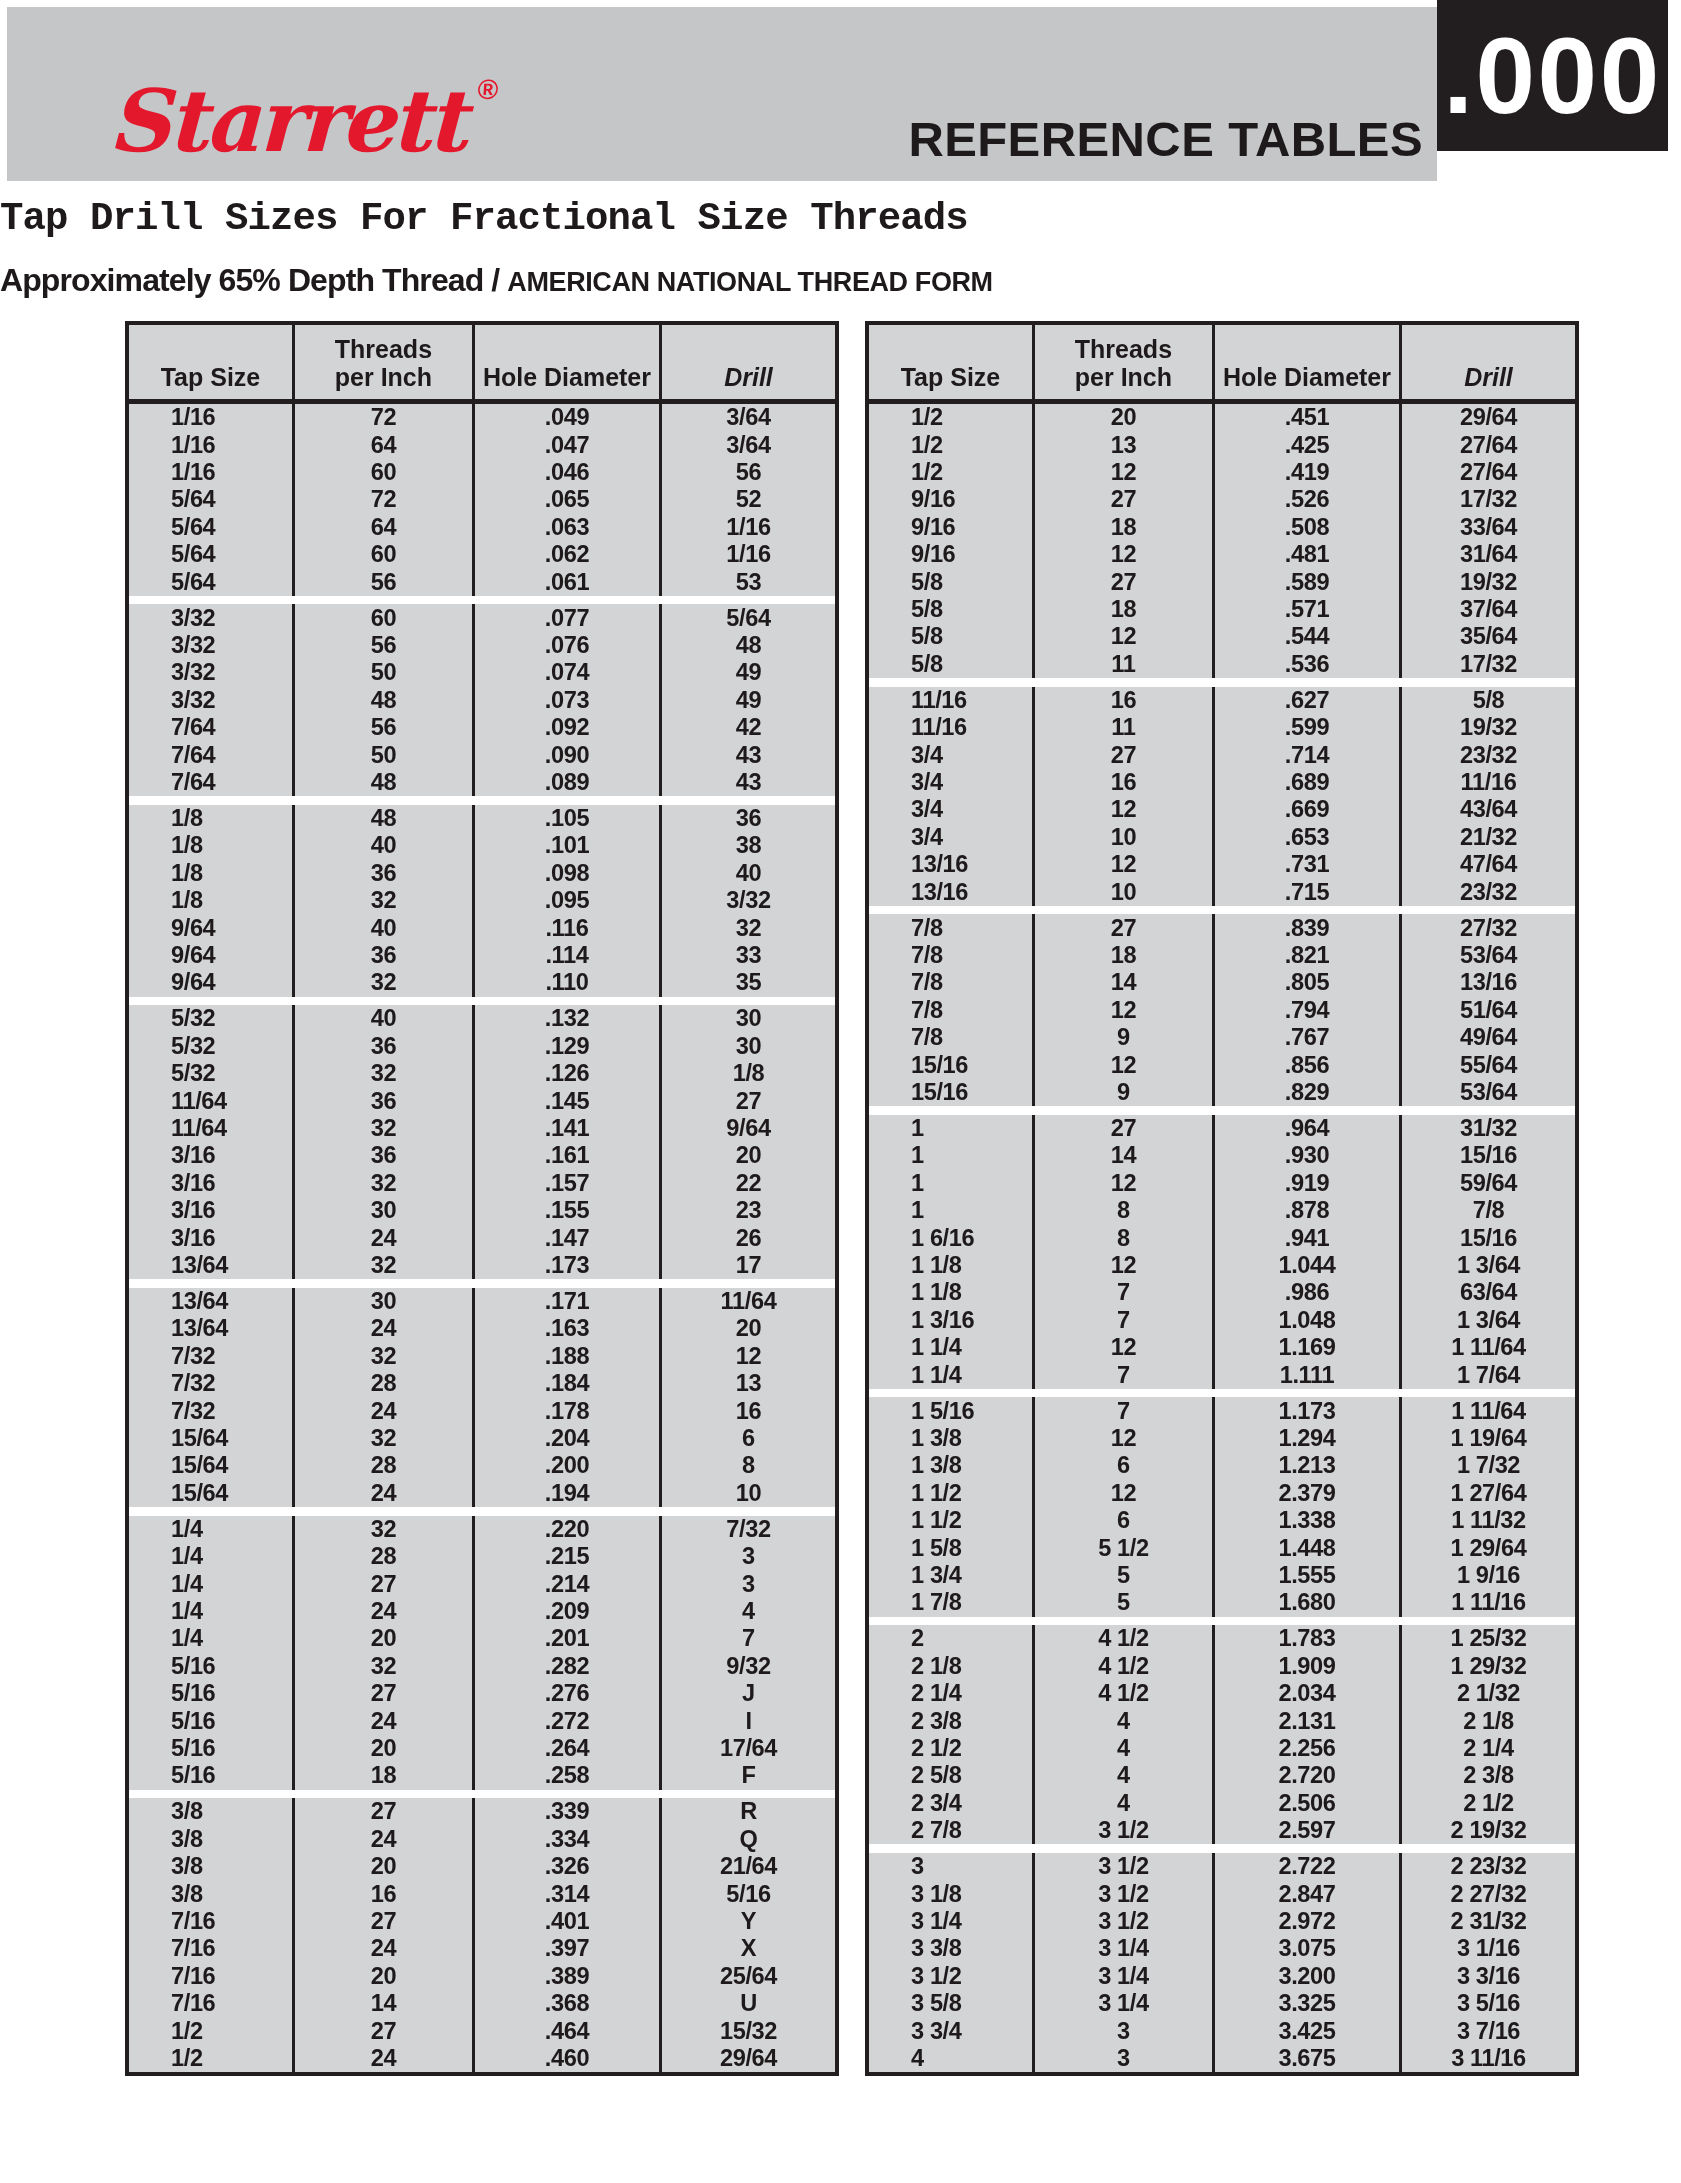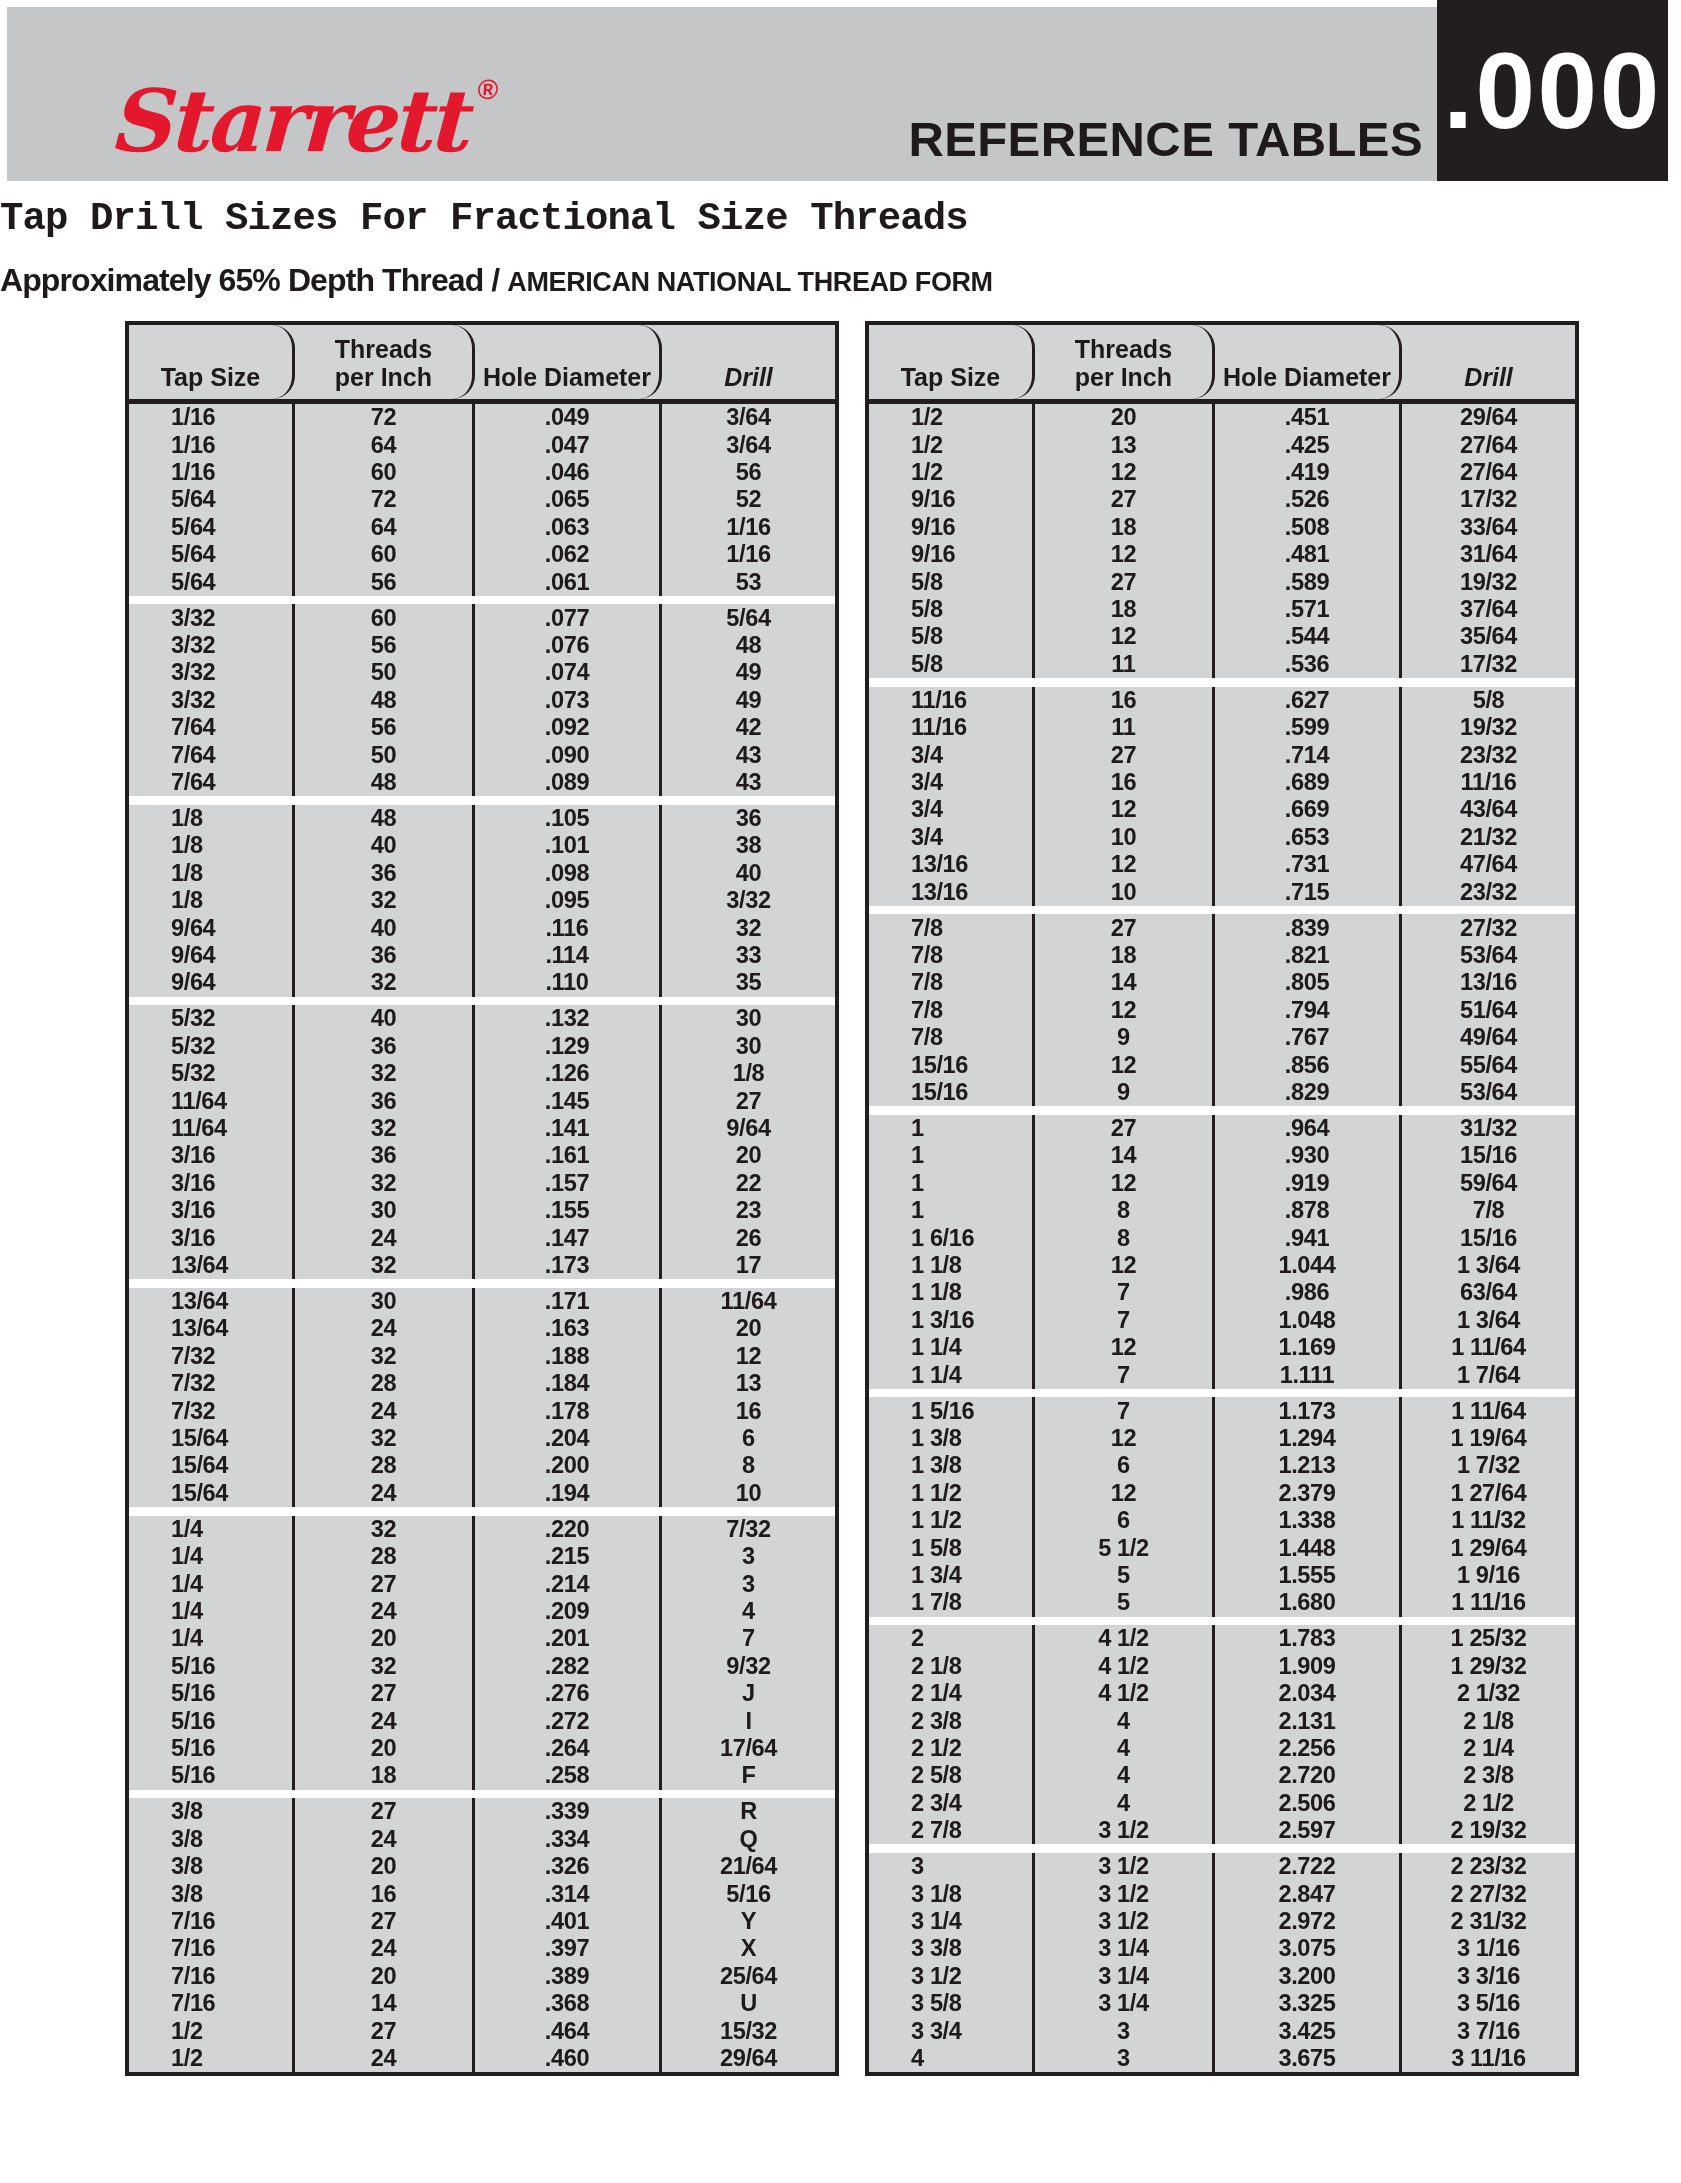--- a/index.html
+++ b/index.html
@@ -14,39 +14,39 @@
   .banner-gray { flex:1; background:#c5c6c8; margin-top:7px; position:relative; }
   .logo { position:absolute; left:109px; bottom:17.5px;
           font-family:"DejaVu Serif", serif; font-style:italic; font-weight:bold;
           font-size:86px; line-height:1; color:#e4182d; letter-spacing:-3.5px;
           transform:skewX(-4deg); white-space:nowrap; }
   .logo-reg { font-family:"Liberation Sans", sans-serif; font-style:normal;
               font-size:28px; vertical-align:52px; letter-spacing:0; margin-left:5.2px; }
   .banner-title { position:absolute; right:14px; bottom:14px;
                   font-size:49px; font-weight:bold; letter-spacing:0.4px; color:#1e1a1b;
                   white-space:nowrap;margin-top:21px; }
-  .page-code-box { width:231px; height:181px; background:#221e1f;
+  .page-code-box { width:231px; height:151px; background:#221e1f;
                    display:flex; align-items:center; justify-content:center; }
   .page-code { color:#ffffff; font-size:107px; font-weight:bold; letter-spacing:2.6px; }
 
   
   .page-title { position:absolute; top:197px; left:0; width:100%;
                 text-align:left; font-size:39px; font-weight:bold; letter-spacing:-0.9px;font-family:Liberation Mono, monospace; }
   .page-subtitle { position:absolute; top:262px; left:0; width:100%;
                    text-align:left; font-weight:bold; white-space:nowrap; }
   .sub1 { font-size:32px; letter-spacing:-0.9px; }
   .sub2 { font-size:27px; letter-spacing:-0.4px; }
 
   
   .tables { position:absolute; top:321px; left:125px; display:flex; gap:26px; align-items:flex-start; }
   .reftable { width:714px; border:4.4px solid #221e1f; background:#d3d4d6; }
   .thead { display:flex; height:79px; border-bottom:5.2px solid #221e1f; }
   .hcell { display:flex; align-items:flex-end; justify-content:center;
            text-align:center; font-weight:bold; font-size:25px; line-height:1.12;
-           padding-bottom:7.9px; white-space:pre-line; border-right:3.5px solid #221e1f;border-radius:23px; }
+           padding-bottom:7.9px; white-space:pre-line; border-right:3.5px solid #221e1f; }
   .hcell:last-child { border-right:none;font-style:italic; }
   .w0 { width:23.5%; } .w1 { width:25.5%; } .w2 { width:26.5%; } .w3 { width:24.5%; }
   .row { display:flex; height:27.4px; }
   .cell { display:flex; align-items:center; justify-content:center;
           font-weight:bold; font-size:23.6px; letter-spacing:-0.4px;
           border-right:3.5px solid #221e1f; white-space:nowrap; }
   .cell:last-child { border-right:none; }
   .cell.c0 { justify-content:flex-start; padding-left:42px; }
   .gsep { height:8.7px; background:#ffffff; }
 </style>

